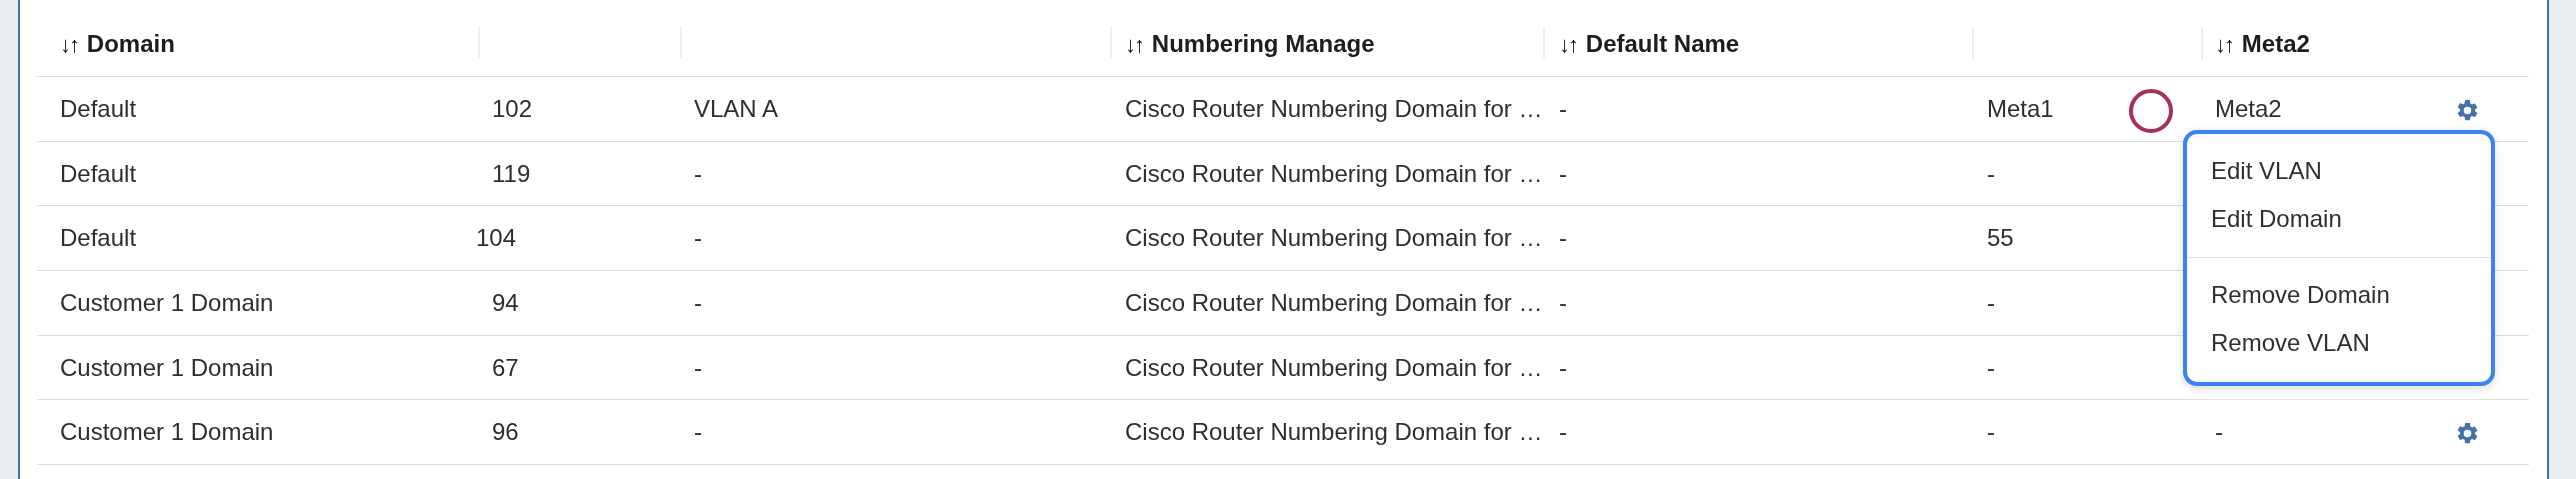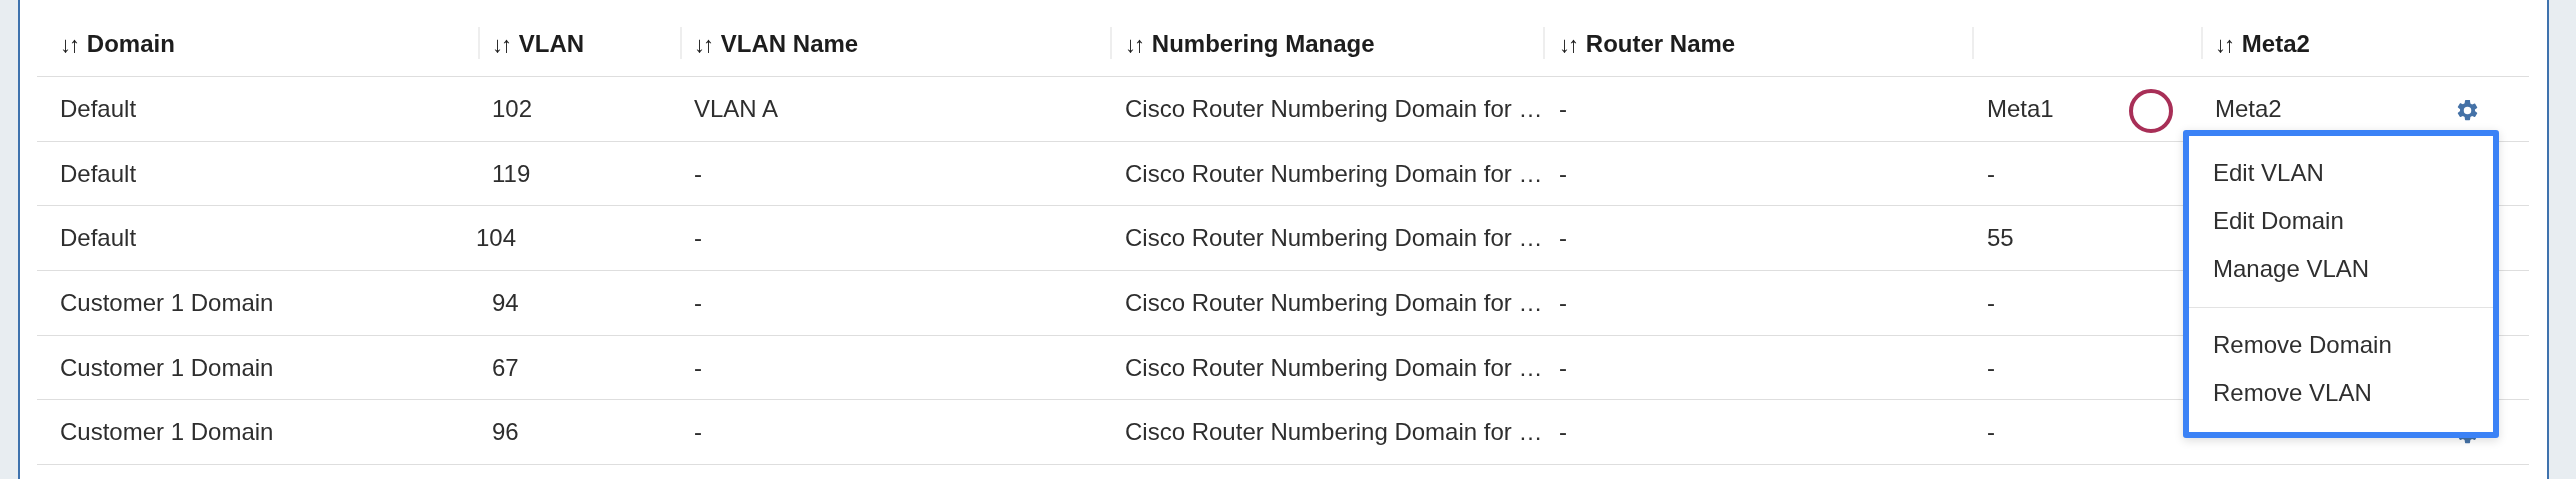--- a/index.html
+++ b/index.html
@@ -124,22 +124,22 @@
     z-index: 40;
   }
 
   
   .menu {
     position: absolute;
     left: 2163px;
     top: 130px;
     width: 304px;
     background: #ffffff;
-    border: 6px solid #3b82f6;
-    border-radius: 3px;
+    border: 4px solid #3b82f6;
+    border-radius: 14px;
     box-shadow: 0 2.9px 9.5px rgba(0,0,0,0.13);
     padding: 13.3px 0 15px 0;
     z-index: 30;
   }
   .menu-item {
     height: 48px;
     line-height: 48px;
     padding: 0 21px 0 24px;
     font-size: 24px;
     color: #2f2f2f;
@@ -160,27 +160,25 @@
   <div class="gutter left"></div>
   <div class="gutter right"></div>
   <div class="edge-rule left"></div>
   <div class="edge-rule right"></div>
 
   <div class="card">
     <div class="tbl" id="tbl">
         <div class="row hdr" style="top:11.4px">
           <div class="cell" style="left:40px"><span class="sorticon">↓↑</span><span>Domain</span></div>
           <div class="coldiv" style="left:458px"></div>
-          <div class="cell" style="left:472px"><span class="sorticon">↓↑</span><span>VLAN</span></div>
           <div class="coldiv" style="left:660px"></div>
-          <div class="cell" style="left:674px"><span class="sorticon">↓↑</span><span>VLAN Name</span></div>
           <div class="coldiv" style="left:1090px"></div>
           <div class="cell" style="left:1105px"><span class="sorticon">↓↑</span><span>Numbering Manage</span></div>
           <div class="coldiv" style="left:1523px"></div>
-          <div class="cell" style="left:1539px"><span class="sorticon">↓↑</span><span>Router Name</span></div>
+          <div class="cell" style="left:1539px"><span class="sorticon">↓↑</span><span>Default Name</span></div>
           <div class="coldiv" style="left:1952px"></div>
           <div class="coldiv" style="left:2181px"></div>
           <div class="cell" style="left:2195px"><span class="sorticon">↓↑</span><span>Meta2</span></div>
         </div>
         <div class="rowline" style="top:76px"></div>
         <div class="row" style="top:76px">
           <div class="cell" style="left:40px">Default</div>
           <div class="coldiv" style="left:458px;background:transparent"></div>
           <div class="cell" style="left:472px">102</div>
           <div class="coldiv" style="left:660px;background:transparent"></div>
@@ -293,21 +291,20 @@
             </svg></div>
         </div>
         <div class="rowline" style="top:464px"></div>
       </div>
 
     <div class="annot-circle"></div>
 
     <div class="menu" id="ctxmenu">
         <div class="menu-item">Edit VLAN</div>
         <div class="menu-item">Edit Domain</div>
-        <div class="menu-item">Manage VLAN</div>
         <div class="menu-sep"></div>
         <div class="menu-item">Remove Domain</div>
         <div class="menu-item">Remove VLAN</div>
       </div>
   </div>
 
 </div>
 
 
 </body></html>

